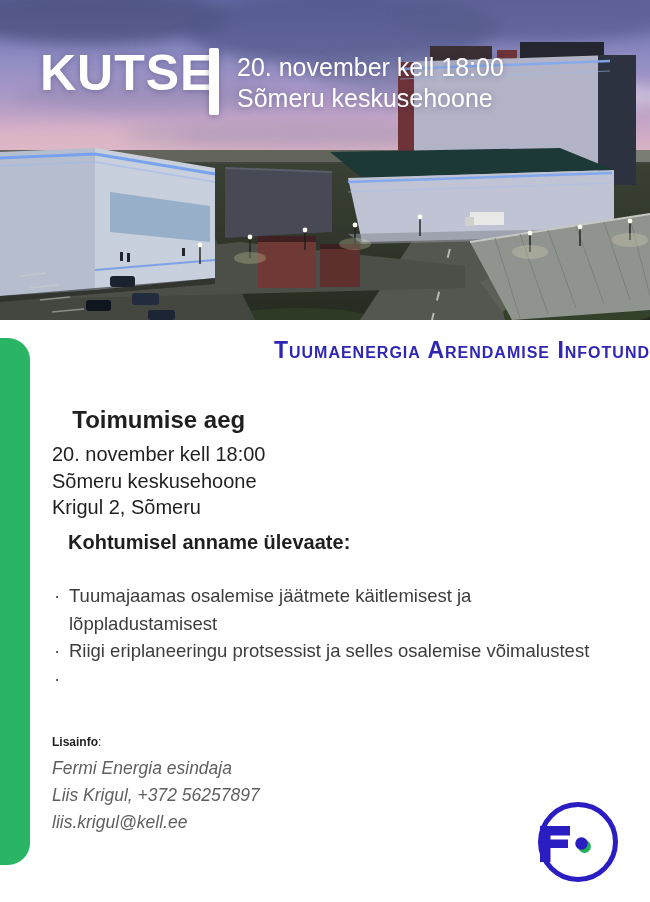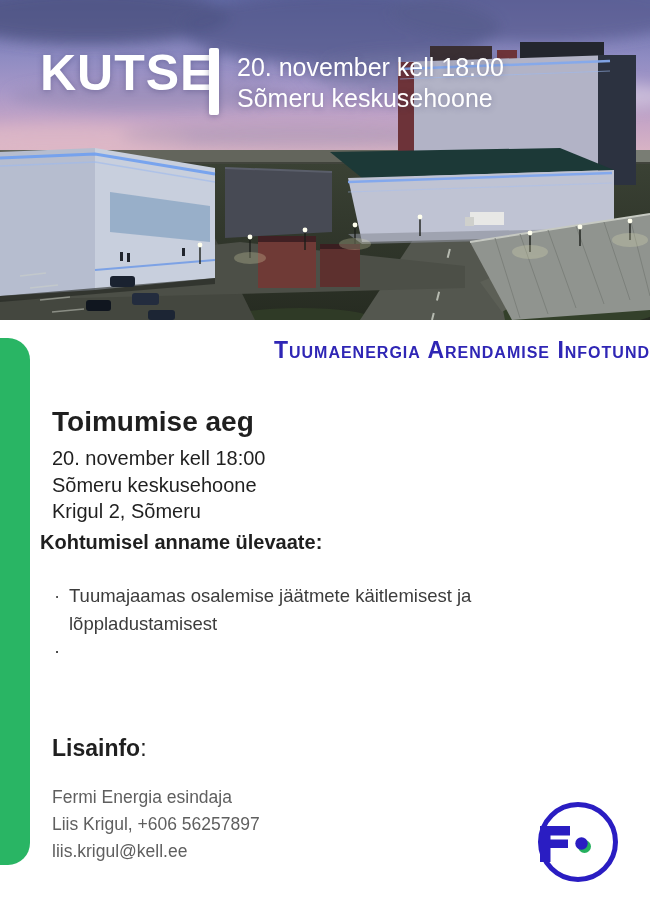--- a/index.html
+++ b/index.html
@@ -17,32 +17,32 @@
   .hinfo{position:absolute;left:237px;top:52px;color:#ffffff;font-size:25px;
          line-height:31px;font-weight:normal;text-shadow:0 1px 6px rgba(40,40,90,.35);}
 
   
   .green-tab{position:absolute;left:0;top:338px;width:30px;height:527px;
              border-radius:0 22px 22px 0;}
   .main-title{position:absolute;left:0;top:337px;width:650px;text-align:right;
               font-weight:bold;font-size:23px;font-variant:small-caps;
               letter-spacing:1px;}
   .sec-time{position:absolute;left:52px;top:406px;color:#1f1f1f;}
-  .sec-time .h{font-weight:bold;font-size:28px;margin-bottom:7px;}
+  .sec-time .h{font-weight:bold;font-size:24px;margin-bottom:7px;text-align:center;}
   .sec-time .l{font-size:20px;line-height:26.5px;}
   .sec-overview{position:absolute;left:40px;top:531px;width:575px;color:#1f1f1f;}
-  .sec-overview .h{font-weight:bold;font-size:20px;}
+  .sec-overview .h{font-weight:bold;font-size:20px;margin-left:28px;}
   ul.blist{list-style:none;margin:28px 0 0 0;padding:0 0 0 14px;}
   ul.blist li{position:relative;font-size:18.5px;line-height:27.5px;color:#3c3c3c;
               padding-left:15px;max-width:535px;}
   ul.blist li .dot{position:absolute;left:0;top:0;color:#4a4a4a;}
   .sec-info{position:absolute;left:52px;top:735px;color:#5f5f5f;}
-  .sec-info .h{font-size:23px;color:#1f1f1f;margin-bottom:22px;}
+  .sec-info .h{font-size:12px;color:#1f1f1f;margin-bottom:6px;}
   .sec-info .h b{font-weight:bold;}
-  .sec-info .l{font-size:17.5px;line-height:27px;}
+  .sec-info .l{font-size:17.5px;line-height:27px;font-style:italic;}
   .logo{position:absolute;left:532px;top:799px;width:94px;height:86px;}
 </style>
 </head>
 <body>
 
 <div class="hero">
   <svg width="650" height="320" viewBox="0 0 650 320" aria-hidden="true">
     <defs>
       <linearGradient id="sky" x1="0" y1="0" x2="0" y2="1">
         <stop offset="0" stop-color="#646ca8"></stop>
@@ -216,31 +216,32 @@
 
 <div class="sec-overview">
   <div class="h">Kohtumisel anname ülevaate:</div>
   <ul class="blist">
     <li>
       <span class="dot">·</span>
       <span>Tuumajaamas osalemise jäätmete käitlemisest ja lõppladustamisest</span>
     </li>
     <li>
       <span class="dot">·</span>
+      <span>Riigi eriplaneeringu protsessist ja selles osalemise võimalustest</span>
     </li>
     <li>
       <span class="dot">·</span>
     </li>
   </ul>
 </div>
 
 <div class="sec-info">
   <div class="h"><b>Lisainfo</b><span>:</span></div>
   <div class="l">Fermi Energia esindaja</div>
-  <div class="l">Liis Krigul, +606 56257897</div>
+  <div class="l">Liis Krigul, +372 56257897</div>
   <div class="l">liis.krigul@kell.ee</div>
 </div>
 
 <svg class="logo" viewBox="0 0 94 86" aria-hidden="true">
   <circle cx="46" cy="43" r="37.5" fill="none" stroke="#2a1dc2" stroke-width="5"></circle>
   <path d="M8,27 h30 v9.5 h-19.5 v4 h17.5 v8.5 h-17.5 v14 h-10.5 z" fill="#2a1dc2"></path>
   <circle cx="52.5" cy="47.5" r="6.5" fill="#25b05e"></circle>
   <circle cx="49.5" cy="44.5" r="6.2" fill="#2a1dc2"></circle>
 </svg>
 

